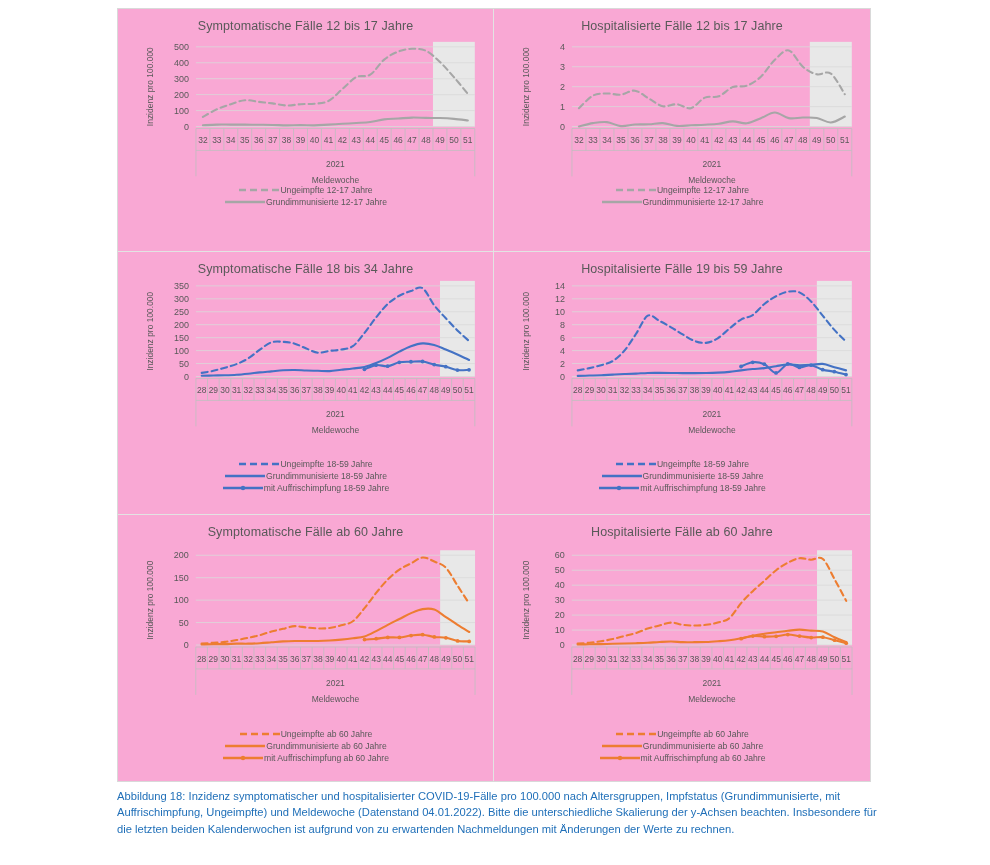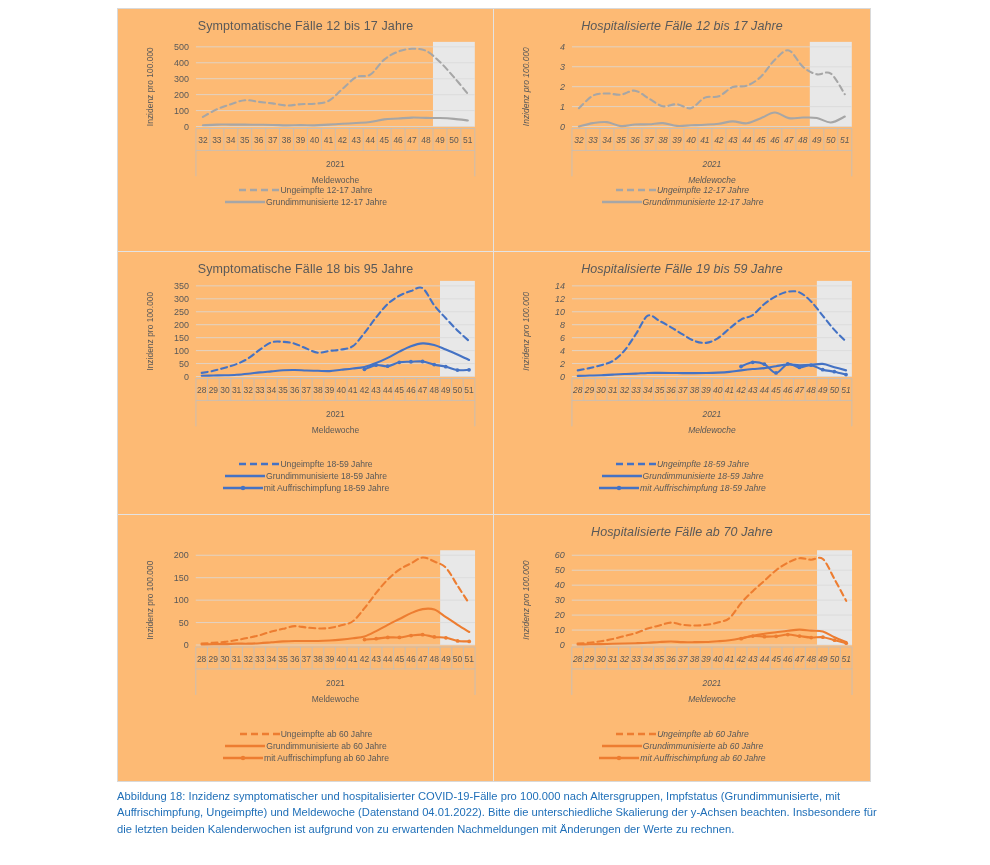--- a/index.html
+++ b/index.html
@@ -22,38 +22,38 @@
     height: 865px;
   }
   .figure-frame {
     position: absolute;
     left: 117px;
     top: 8px;
     width: 754px;
     height: 774px;
     box-sizing: border-box;
     border: 1px solid #d9d9d9;
-    background: #fdba74;
+    background: #f9a8d4;
   }
   .chart-grid {
     position: absolute;
     left: 0; top: 0;
     width: 100%; height: 100%;
     display: grid;
     grid-template-columns: 1fr 1fr;
     grid-template-rows: 243px 263px 266px;
   }
   .chart-cell {
     position: relative;
     box-sizing: border-box;
     border-right: 1px solid #e3e3e3;
     border-bottom: 1px solid #e3e3e3;
     overflow: hidden;
   }
-  .chart-cell.col2 { border-right: none; font-style: italic; }
+  .chart-cell.col2 { border-right: none; }
   .chart-cell.row3 { border-bottom: none; }
 
   .chart-title {
     position: absolute;
     left: 0; right: 0;
     top: 10px;
     text-align: center;
     font-size: 12.5px;
     color: #595959;
     font-family: "Liberation Sans", sans-serif;
@@ -264,21 +264,21 @@
             </div>
             <div class="legend-row">
               <svg class="legend-swatch" viewBox="0 0 42 10">
                 <line x1="1" y1="5" x2="41" y2="5" stroke="#A6A6A6" stroke-width="2.4" stroke-linecap="butt"></line>
               </svg>
               <span>Grundimmunisierte 12-17 Jahre</span>
             </div>
           </div>
         </div>
         <div class="chart-cell">
-          <div class="chart-title">Symptomatische Fälle 18 bis 95 Jahre</div>
+          <div class="chart-title">Symptomatische Fälle 18 bis 34 Jahre</div>
           <svg class="plot-svg" viewBox="0 0 376 263" width="376" height="263">
             <rect x="323" y="29" width="35" height="96" fill="#E8E8E8"></rect>
             <line x1="78" y1="125" x2="358" y2="125" stroke="#D9D9D9" stroke-width="0.8"></line>
             <text x="71" y="128.2" text-anchor="end" class="ytick-text">0</text>
             <line x1="78" y1="112" x2="358" y2="112" stroke="#D9D9D9" stroke-width="0.8"></line>
             <text x="71" y="115.2" text-anchor="end" class="ytick-text">50</text>
             <line x1="78" y1="99" x2="358" y2="99" stroke="#D9D9D9" stroke-width="0.8"></line>
             <text x="71" y="102.2" text-anchor="end" class="ytick-text">100</text>
             <line x1="78" y1="86" x2="358" y2="86" stroke="#D9D9D9" stroke-width="0.8"></line>
             <text x="71" y="89.2" text-anchor="end" class="ytick-text">150</text>
@@ -488,20 +488,21 @@
             <div class="legend-row">
               <svg class="legend-swatch" viewBox="0 0 42 10">
                 <line x1="1" y1="5" x2="41" y2="5" stroke="#4472C4" stroke-width="2.4" stroke-linecap="butt"></line>
                 <circle cx="21" cy="5" r="2.2" fill="#4472C4"></circle>
               </svg>
               <span>mit Auffrischimpfung 18-59 Jahre</span>
             </div>
           </div>
         </div>
         <div class="chart-cell row3">
+          <div class="chart-title">Symptomatische Fälle ab 60 Jahre</div>
           <svg class="plot-svg" viewBox="0 0 376 266" width="376" height="266">
             <rect x="323" y="35" width="35" height="95" fill="#E8E8E8"></rect>
             <line x1="78" y1="130" x2="358" y2="130" stroke="#D9D9D9" stroke-width="0.8"></line>
             <text x="71" y="133.2" text-anchor="end" class="ytick-text">0</text>
             <line x1="78" y1="107.5" x2="358" y2="107.5" stroke="#D9D9D9" stroke-width="0.8"></line>
             <text x="71" y="110.7" text-anchor="end" class="ytick-text">50</text>
             <line x1="78" y1="85" x2="358" y2="85" stroke="#D9D9D9" stroke-width="0.8"></line>
             <text x="71" y="88.2" text-anchor="end" class="ytick-text">100</text>
             <line x1="78" y1="62.5" x2="358" y2="62.5" stroke="#D9D9D9" stroke-width="0.8"></line>
             <text x="71" y="65.7" text-anchor="end" class="ytick-text">150</text>
@@ -593,21 +594,21 @@
             <div class="legend-row">
               <svg class="legend-swatch" viewBox="0 0 42 10">
                 <line x1="1" y1="5" x2="41" y2="5" stroke="#ED7D31" stroke-width="2.4" stroke-linecap="butt"></line>
                 <circle cx="21" cy="5" r="2.2" fill="#ED7D31"></circle>
               </svg>
               <span>mit Auffrischimpfung ab 60 Jahre</span>
             </div>
           </div>
         </div>
         <div class="chart-cell col2 row3">
-          <div class="chart-title">Hospitalisierte Fälle ab 70 Jahre</div>
+          <div class="chart-title">Hospitalisierte Fälle ab 60 Jahre</div>
           <svg class="plot-svg" viewBox="0 0 377 266" width="377" height="266">
             <rect x="323.875" y="35" width="35.125" height="95" fill="#E8E8E8"></rect>
             <line x1="78" y1="130" x2="359" y2="130" stroke="#D9D9D9" stroke-width="0.8"></line>
             <text x="71" y="133.2" text-anchor="end" class="ytick-text">0</text>
             <line x1="78" y1="115" x2="359" y2="115" stroke="#D9D9D9" stroke-width="0.8"></line>
             <text x="71" y="118.2" text-anchor="end" class="ytick-text">10</text>
             <line x1="78" y1="100" x2="359" y2="100" stroke="#D9D9D9" stroke-width="0.8"></line>
             <text x="71" y="103.2" text-anchor="end" class="ytick-text">20</text>
             <line x1="78" y1="85" x2="359" y2="85" stroke="#D9D9D9" stroke-width="0.8"></line>
             <text x="71" y="88.2" text-anchor="end" class="ytick-text">30</text>

